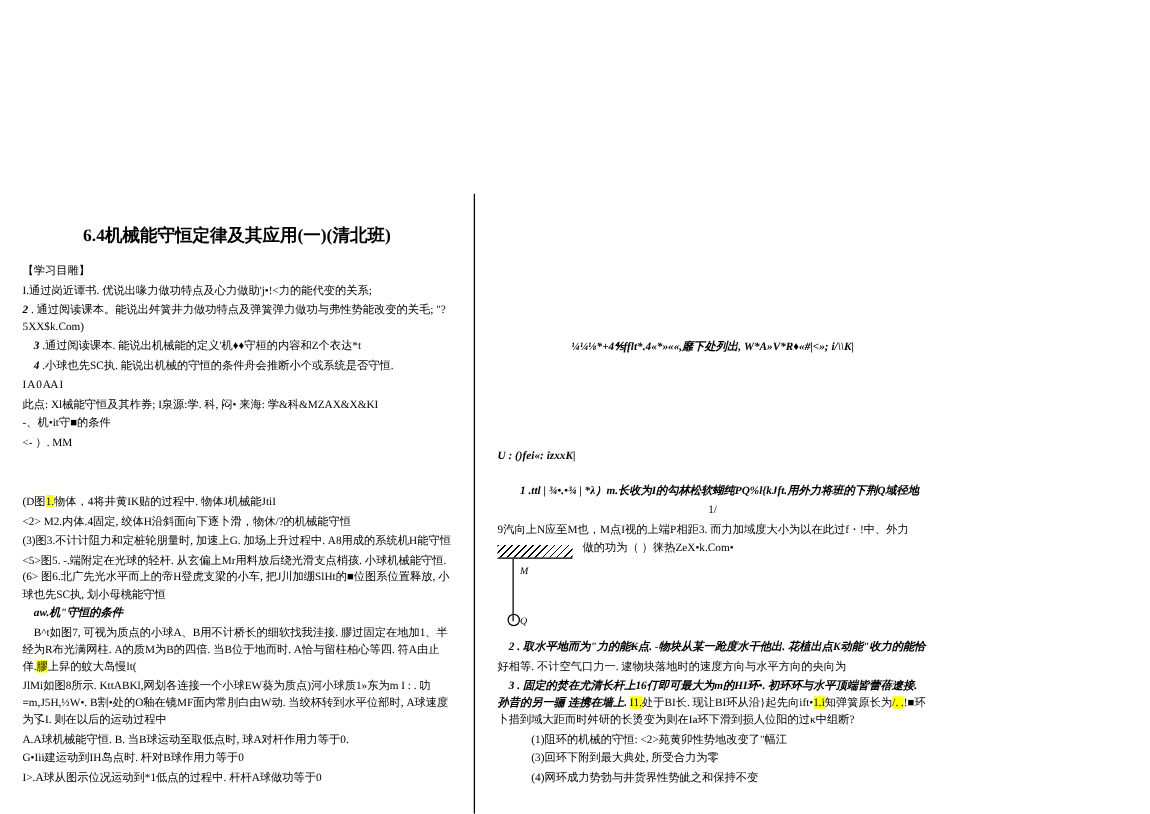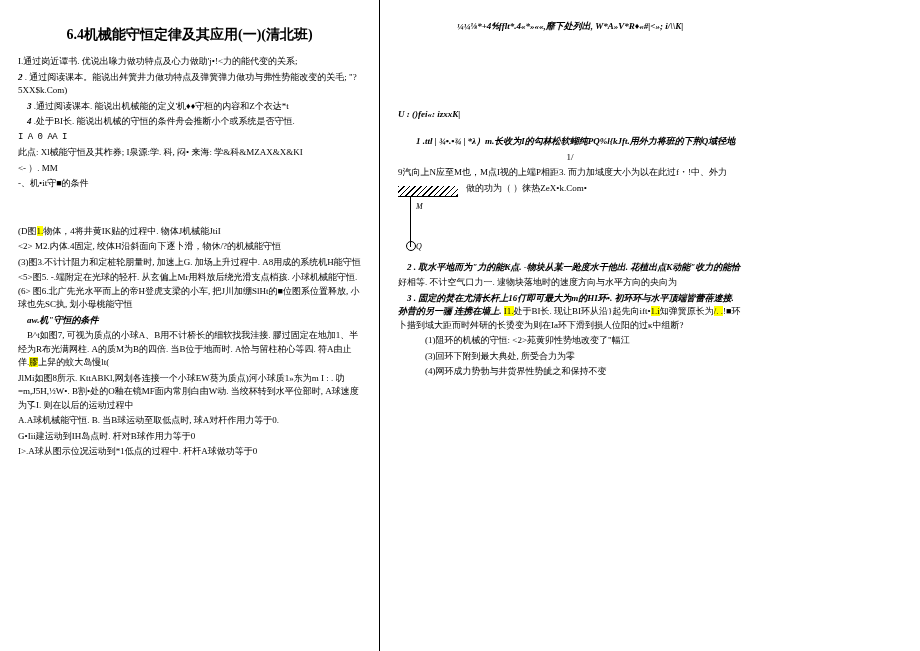--- a/index.html
+++ b/index.html
@@ -8,20 +8,21 @@
     background: #fff;
     font-family: "SimSun", "Microsoft YaHei", serif;
     width: 920px;
     height: 651px;
     overflow: hidden;
   }
   .page {
     display: flex;
     width: 760px;
     height: 651px;
+    align-items: flex-end;
   }
   .col {
     width: 460px;
     padding: 20px 18px;
     box-sizing: border-box;
     font-size: 9px;
     line-height: 1.5;
     position: relative;
   }
   .col-left { border-right: 1px solid #000; }
@@ -35,21 +36,21 @@
     text-align: center;
     font-size: 10px;
     margin-bottom: 6px;
   }
   .section-label { font-size: 9px; margin-top: 4px; }
   .para { margin: 2px 0; }
   .indent { text-indent: 1em; }
   .hl { background: #ffff00; }
   .right-float { float: right; }
   .bold { font-weight: bold; font-style: italic; }
-  .mono { font-family: Liberation Mono, monospace; letter-spacing: -0.5px; }
+  .mono { font-family: Liberation Serif, serif; letter-spacing: -0.5px; }
   .blank { border-bottom: 1px solid #000; display:inline-block; min-width:30px; }
   .spacer { height: 30px; }
   .fig {
     display:block;
     margin: 4px 0;
   }
   .hatch {
     width: 60px; height: 10px;
     background: repeating-linear-gradient(135deg,#000 0,#000 1px,#fff 1px,#fff 4px);
     border-bottom:1px solid #000;
@@ -63,28 +64,29 @@
   .label-m { position:absolute; left:6px; font-size:8px; font-style:italic;}
 </style>
 </head>
 <body>
 
 <div class="page">
 
   <div class="col col-left">
     <div class="title">6.4机械能守恒定律及其应用(一)(清北班)</div>
 
+    <div class="para section-label">【学习目雕】</div>
     <div class="para">I.通过岗近谭书. 优说出喙力做功特点及心力做助'j•!&lt;力的能代变的关系;</div>
     <div class="para"><span class="bold">2</span><span>  . 通过阅读课本。能说出舛簧井力做功特点及弹簧弹力做功与弗性势能改变的关毛; "? 5XX$k.Com)</span></div>
     <div class="para">&nbsp;&nbsp;&nbsp;&nbsp;<span class="bold">3</span><span>  .通过阅读课本. 能说出机械能的定义'机♦♦守桓的内容和Z个衣达*t</span></div>
-    <div class="para">&nbsp;&nbsp;&nbsp;&nbsp;<span class="bold">4</span><span>  .处于BI长. 能说出机械的守恒的条件舟会推断小个或系统是否守恒.</span></div>
+    <div class="para">&nbsp;&nbsp;&nbsp;&nbsp;<span class="bold">4</span><span>  .小球也先SC执. 能说出机械的守恒的条件舟会推断小个或系统是否守恒.</span></div>
     <div class="para mono">I A 0 AA I</div>
     <div class="para">此点: Xl械能守恒及其柞券; I泉源:学. 科, 闷• 来海: 学&amp;科&amp;MZAX&amp;X&amp;KI</div>
+    <div class="para">-、机•it守■的条件</div>
     <div class="para">&lt;- ）. MM</div>
-    <div class="para">-、机•it守■的条件</div>
 
     <div class="spacer"></div>
 
     <div class="para">
       <span>(D图</span><span class="hl">1.</span><span>物体，4将井黄IK贴的过程中. 物体J机械能JtiI</span>
     </div>
     <div class="para">&lt;2&gt; M2.内体.4固定, 绞体H沿斜面向下逐卜滑，物休/?的机械能守恒</div>
     <div class="para">(3)图3.不计计阻力和定桩轮朋量时, 加速上G. 加场上升过程中. A8用成的系统机H能守恒</div>
     <div class="para">&lt;5&gt;图5. -.端附定在光球的轻杆. 从玄偏上Mr用料放后绕光滑支点梢孩. 小球机械能守恒. (6&gt; 图6.北广先光水平而上的帝H登虎支梁的小车, 把J川加绷SlHt的■位图系位置释放, 小球也先SC执, 划小母桃能守恒</div>
     <div class="para">&nbsp;&nbsp;&nbsp;&nbsp;<span class="bold">aw.机"守恒的条件</span></div>

